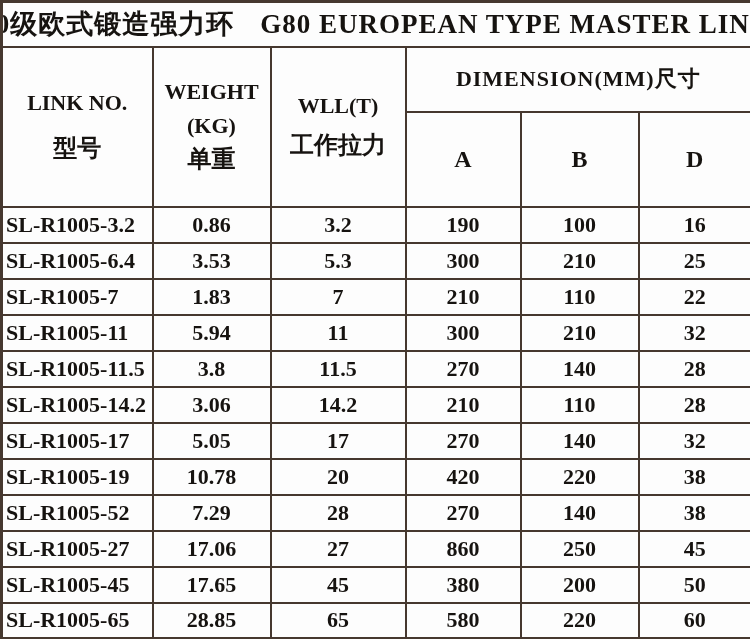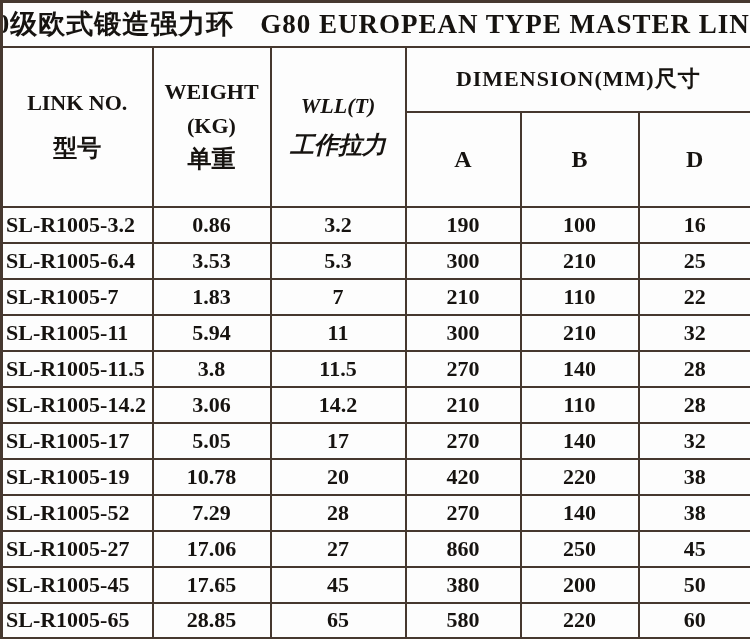--- a/index.html
+++ b/index.html
@@ -51,21 +51,21 @@
   tr.header-row-1 td{height:65px;}
   tr.header-row-2 td{height:95px;font-size:24px;}
   .hcell{
     display:flex;
     flex-direction:column;
     justify-content:center;
     align-items:center;
   }
   .hcell .ln{line-height:1.15;}
   .hcell.gap-lg{gap:20px;}
-  .hcell.gap-md{gap:14px;font-style:italic;}
+  .hcell.gap-md{gap:14px;}
   .hcell.gap-sm{gap:8px;}
   .zh{font-size:24px;text-align:right;}
   tr.data-row td{height:36px;font-size:22px;}
   tr.data-row td.item-cell{
     text-align:left;
     padding-left:3px;
     letter-spacing:0;
   }
   td.dim-head{font-size:24px;letter-spacing:1px;}
 </style>

